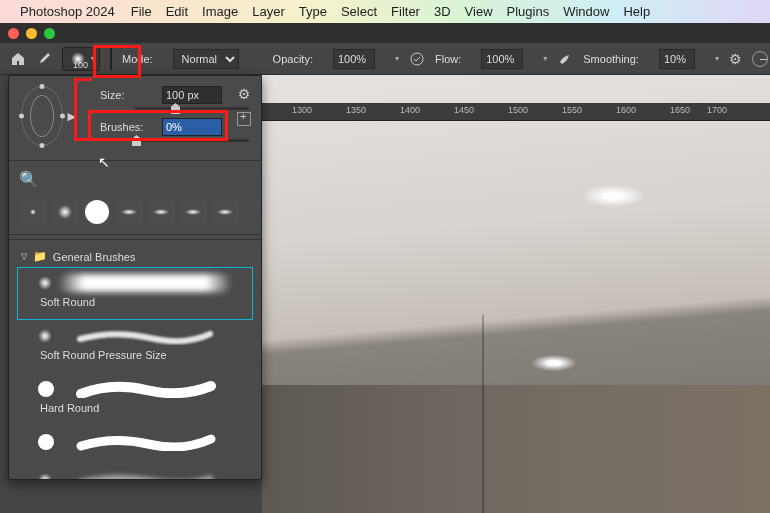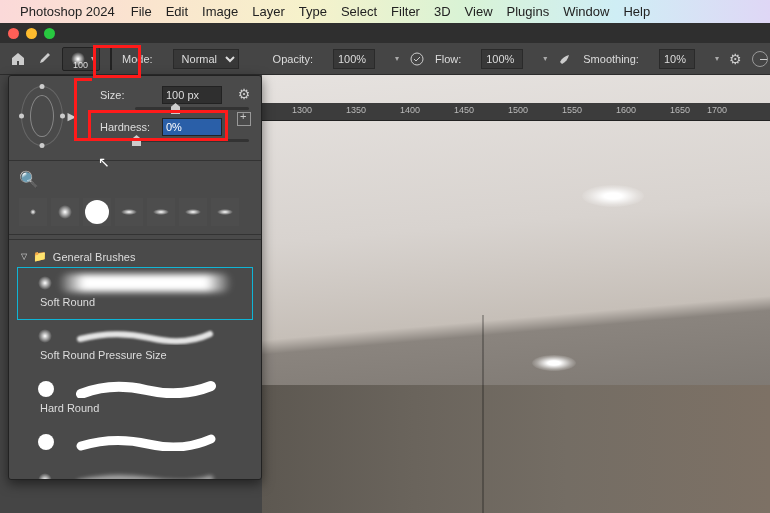--- a/index.html
+++ b/index.html
@@ -186,21 +186,21 @@
     </div>
     <div class="ctrls">
       <div class="row">
           <span class="lbl">Size:</span>
         <input class="val" value="100 px" style="">
         </div>
       <div class="slider">
           <div class="thumb" style="left:36px"></div>
         </div>
       <div class="row">
-          <span class="lbl">Hardness:</span>
+          <span class="lbl">Brushes:</span>
         <input class="val sel" value="0%" style="">
         </div>
       <div class="slider">
           <div class="thumb" style="left:-3px"></div>
         </div>
     </div>
     <div class="rt">
       <span>⚙</span>
       <div class="box"></div>
     </div>

